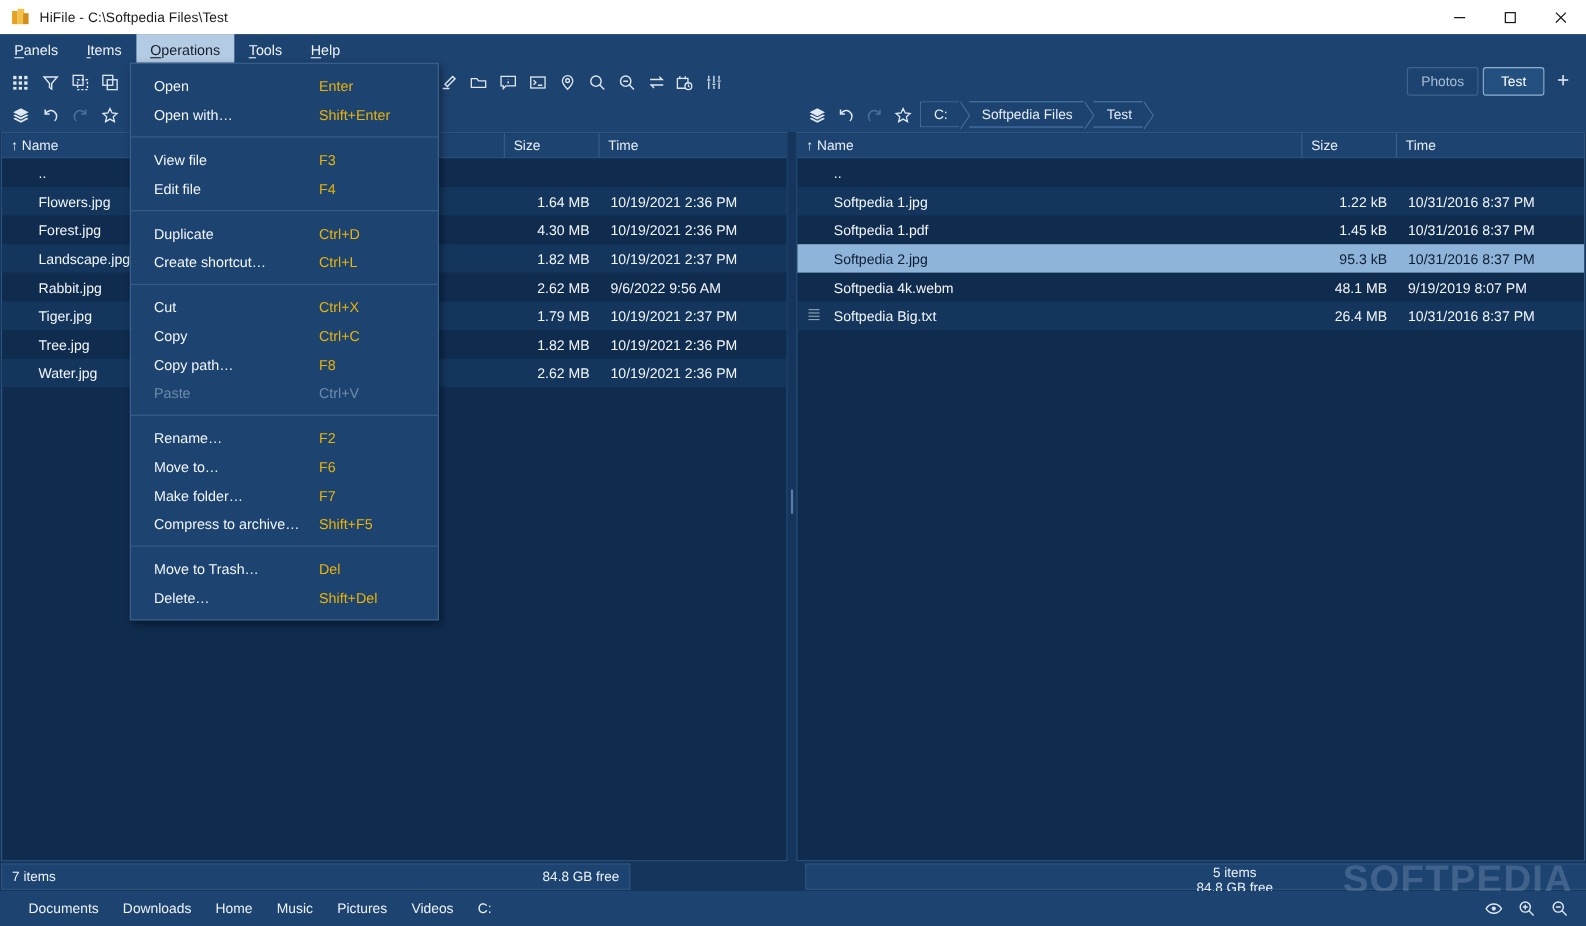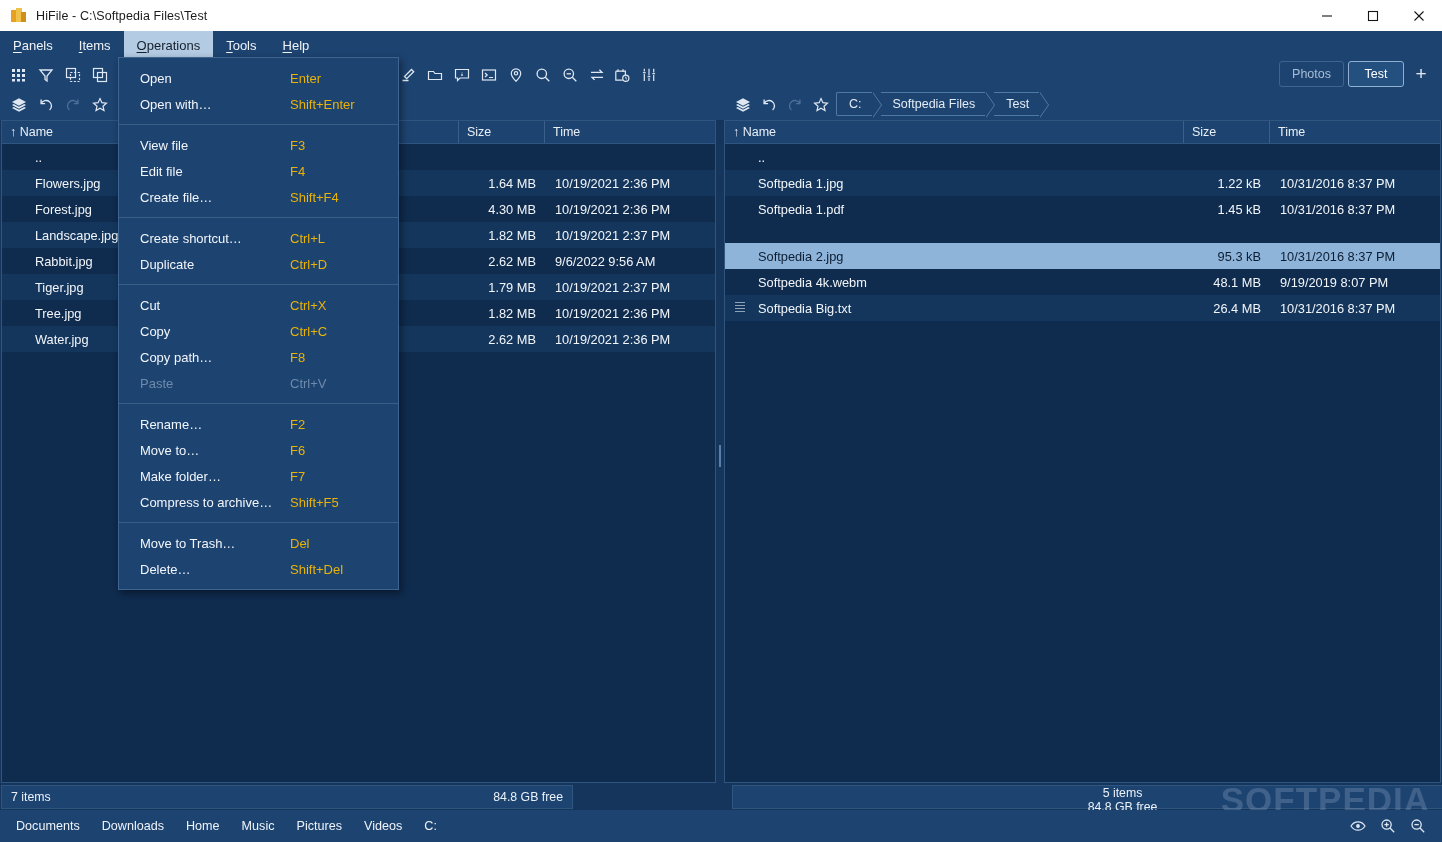--- a/index.html
+++ b/index.html
@@ -119,21 +119,21 @@
   .col-size { width: 86px; flex: 0 0 86px; }
   .col-time { flex: 0 0 auto; width: 170px; }
 
   .rows { position: relative; }
   .row {
     height: 26px; display: flex; align-items: center;
     font-size: 12.8px; color: #f2f6fa;
   }
   .row.odd  { background: #14365c; }
   .row.even { background: #0f2b4e; }
-  .row.selected { background: #8fb4d9; color: #0c1d33; margin-top: 21px; }
+  .row.selected { background: #8fb4d9; color: #0c1d33; }
   .cell-name { flex: 1 1 auto; display: flex; align-items: center; padding-left: 8px; overflow: hidden; white-space: nowrap; }
   .cell-size { width: 86px; flex: 0 0 86px; text-align: right; padding-right: 9px; }
   .cell-time { flex: 0 0 auto; width: 170px; text-align: left; padding-left: 10px; }
 
   .fic { width: 16px; height: 18px; margin-right: 9px; flex: 0 0 auto; position: relative; }
 
   
   .ic-folder { width:17px; height:14px; background:#f0bd5a; border-radius:1px 2px 2px 2px; position:relative; margin-top:2px;}
   .ic-folder::before{content:"";position:absolute;left:0;top:-3px;width:8px;height:3px;background:#f0bd5a;border-radius:1px 1px 0 0;}
   .ic-img { width:14px; height:17px; background:#eef3f8; position:relative; overflow:hidden;}
@@ -159,21 +159,21 @@
     font-size: 12.3px; color: #eaf1f8;
     display: flex; align-items: center; padding: 0 9px;
   }
   .sb-left  { left: 1px;   width: 572px; }
   .sb-right { left: 732px; width: 781px; flex-direction: column; }
   .sb-spacer { flex: 1 1 auto; }
 
   
   .footer {
     position: absolute; left: 0; top: 810px; width: 1442px; height: 32px;
-    background: #1d4370; display: flex; align-items: center; padding-left: 16px;
+    background: #1d4370; display: flex; align-items: center; padding-left: 26px;
     font-size: 12.6px; color: #eef3f9;
   }
   .fshort { margin-right: 22px; white-space: nowrap; }
   .footer-icons { position: absolute; right: 12px; top: 0; height: 32px; display: flex; align-items: center; }
   .footer-icons .icobtn { position: static; width: 24px; height: 24px; margin-left: 6px; }
 
   
   .watermark {
     position: absolute; right: 12px; top: 780px;
     font-size: 35px; font-weight: bold; letter-spacing: 1px;
@@ -627,33 +627,29 @@
   <div class="msep"></div>
 
   <div class="mi">
     <span class="label">View file</span>
     <span class="accel">F3</span>
   </div>
   <div class="mi">
     <span class="label">Edit file</span>
     <span class="accel">F4</span>
   </div>
-  <div class="mi">
-    <span class="label">Create file…</span>
-    <span class="accel">Shift+F4</span>
-  </div>
   <div class="msep"></div>
 
+  <div class="mi">
+    <span class="label">Duplicate</span>
+    <span class="accel">Ctrl+D</span>
+  </div>
   <div class="mi">
     <span class="label">Create shortcut…</span>
     <span class="accel">Ctrl+L</span>
-  </div>
-  <div class="mi">
-    <span class="label">Duplicate</span>
-    <span class="accel">Ctrl+D</span>
   </div>
   <div class="msep"></div>
 
   <div class="mi">
     <span class="label">Cut</span>
     <span class="accel">Ctrl+X</span>
   </div>
   <div class="mi">
     <span class="label">Copy</span>
     <span class="accel">Ctrl+C</span>

